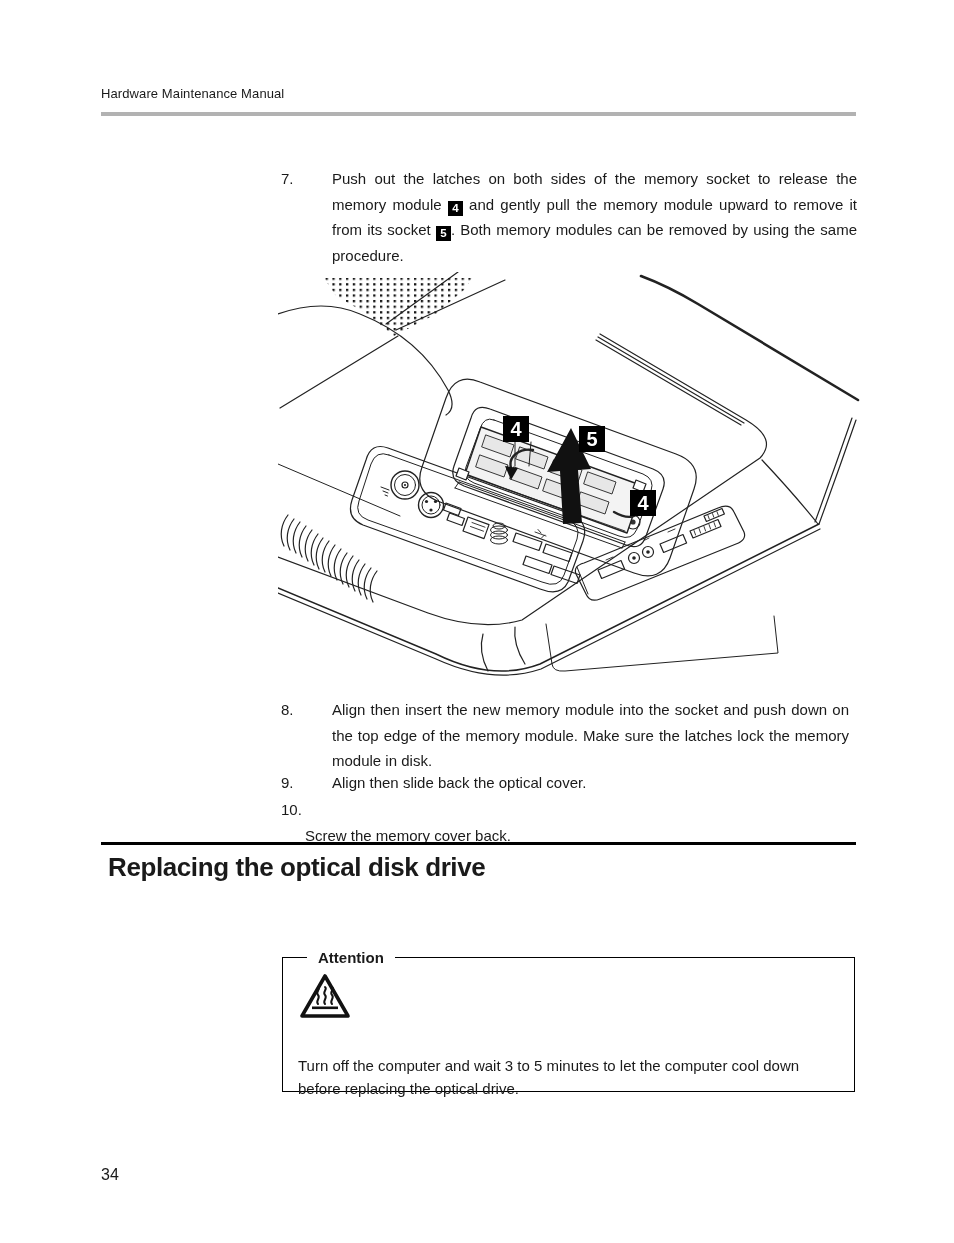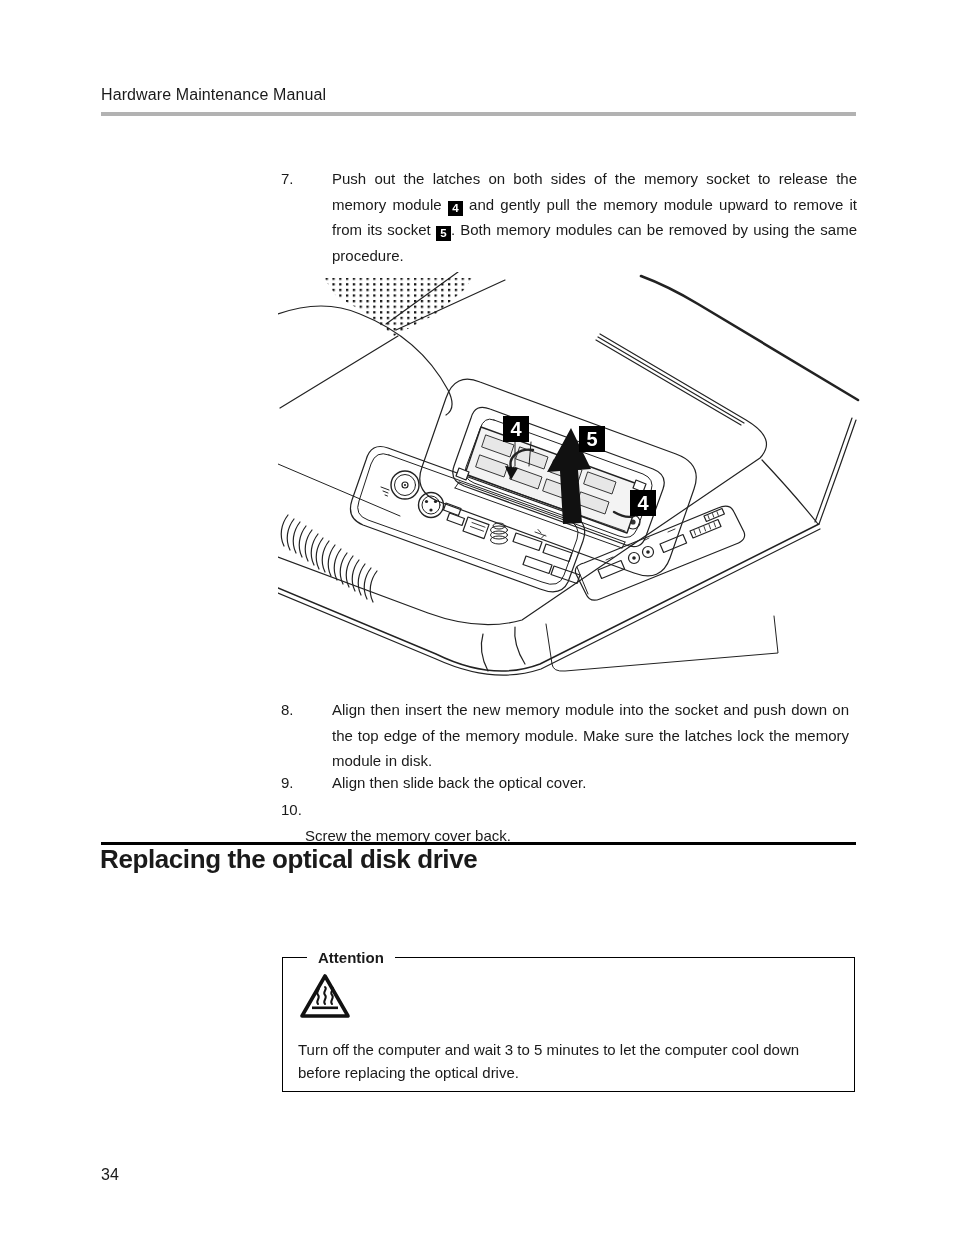--- a/index.html
+++ b/index.html
@@ -1,34 +1,34 @@
 <!DOCTYPE html>
 <html><head>
 <meta charset="utf-8">
 <style>
   html,body{margin:0;padding:0;background:#fff;}
   body{width:954px;height:1243px;position:relative;font-family:"Liberation Sans",sans-serif;color:#1a1a1a;overflow:hidden;}
-  .header-title{position:absolute;left:101px;top:86px;font-size:16px;letter-spacing:.1px;}
+  .header-title{position:absolute;left:101px;top:86px;font-size:13px;letter-spacing:.1px;}
   .rule-gray{position:absolute;left:101px;top:112px;width:755px;height:4px;background:#b2b2b2;}
   .step{position:absolute;display:flex;font-size:15px;line-height:25.5px;}
   .step .num{width:27px;flex:none;}
   .step .txt{flex:1;margin-left:24px;}
   .just{text-align:justify;}
   #step7{left:281px;top:166px;width:576px;}
   #step8{left:281px;top:697px;width:568px;}
   #step9{left:281px;top:770px;width:568px;}
   #step10{left:281px;top:797px;width:568px;flex-direction:column;}
   .badge{display:inline-block;width:15px;height:15px;background:#000;color:#fff;font-size:11.5px;font-weight:bold;text-align:center;line-height:15.5px;vertical-align:-2px;}
   .figure{position:absolute;left:278px;top:272px;width:582px;height:412px;}
   .rule-black{position:absolute;left:101px;top:842px;width:755px;height:2.5px;background:#000;}
   .section-title{position:absolute;left:100px;top:844px;font-size:26px;font-weight:bold;letter-spacing:-.4px;}
   .attention-box{position:absolute;left:282px;top:925px;width:571px;height:133px;border:1.5px solid #000;margin-top:32px;}
   .attention-label{position:absolute;top:-10px;left:24px;background:#fff;padding:0 11px;font-weight:bold;font-size:15px;line-height:19px;}
   .attention-icon{position:absolute;left:14px;top:13px;}
-  .attention-body{position:absolute;left:15px;top:80px;width:535px;font-size:15px;line-height:23px;}
+  .attention-body{position:absolute;left:15px;top:96px;width:535px;font-size:15px;line-height:23px;}
   .page-number{position:absolute;left:101px;top:1166px;font-size:16px;font-weight:normal;}
 </style>
 </head>
 <body>
 
 <div class="header-title">Hardware Maintenance Manual</div>
 <div class="rule-gray"></div>
 
 <div class="step" id="step7">
   <div class="num">7.</div>
@@ -218,21 +218,21 @@
 <div class="step" id="step9">
   <div class="num">9.</div>
   <div class="txt">Align then slide back the optical cover.</div>
 </div>
 <div class="step" id="step10">
   <div class="num">10.</div>
   <div class="txt">Screw the memory cover back.</div>
 </div>
 
 <div class="rule-black"></div>
-<h1 class="section-title" style="margin:0">Replacing the optical disk drive</h1>
+<h1 class="section-title" style="margin:8px">Replacing the optical disk drive</h1>
 
 <div class="attention-box">
   <div class="attention-label">Attention</div>
   <svg class="attention-icon" width="56" height="52" viewBox="0 0 56 52">
     <g fill="none" stroke="#111" stroke-linejoin="round" stroke-linecap="round">
       <path d="M28,5 L51,45 L5,45 Z" stroke-width="3.6"></path>
       <path d="M21,33 C18,30 24,27 21,24 C18,21 24,18 21,16" stroke-width="2"></path>
       <path d="M28,33 C25,30 31,27 28,24 C25,21 31,18 28,16" stroke-width="2"></path>
       <path d="M35,33 C32,30 38,27 35,24 C32,21 38,18 35,16" stroke-width="2"></path>
       <rect x="15" y="35.5" width="26" height="2.6" fill="#111" stroke="none"></rect>

